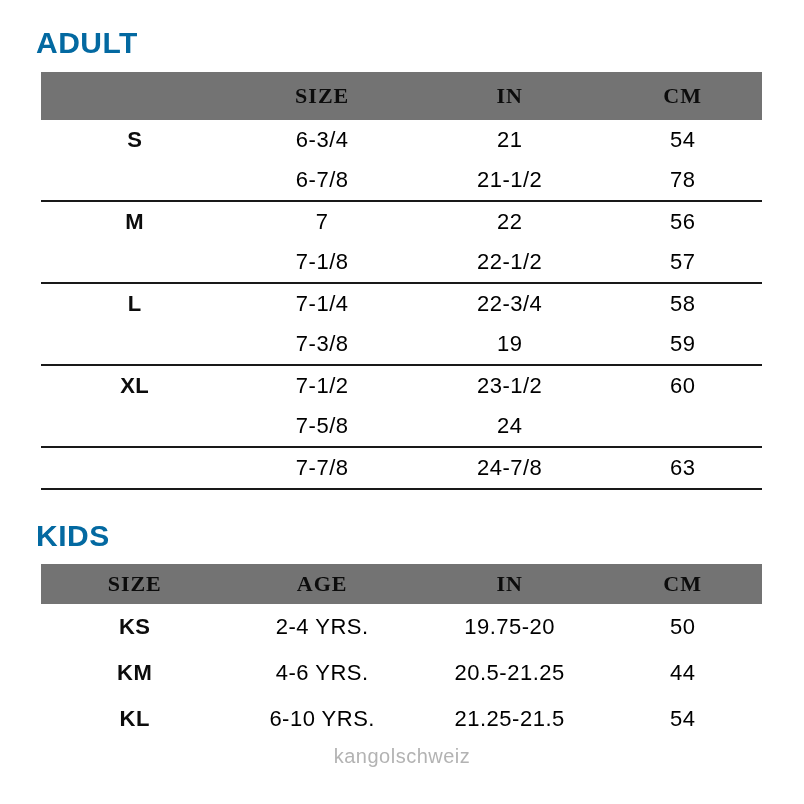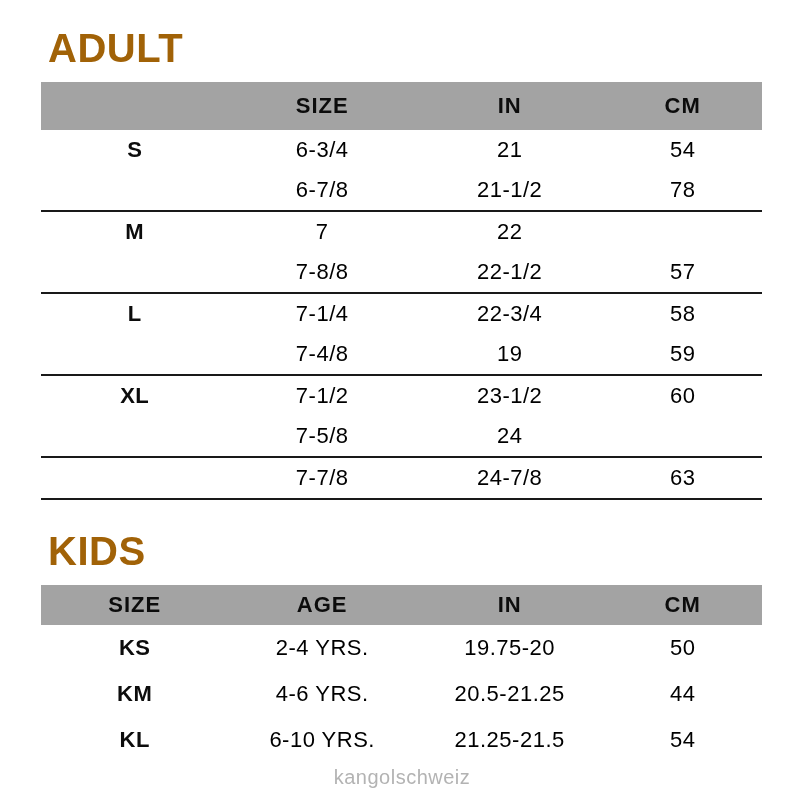--- a/index.html
+++ b/index.html
@@ -6,38 +6,38 @@
   html, body {
     width: 804px; height: 804px;
     background: #ffffff;
     font-family: "Liberation Sans", sans-serif;
     color: #2f2f2f;
     overflow: hidden;
   }
   .wrap { padding-top: 27px; }
 
   .section-title {
-    margin-left: 48px;
-    font-size: 40px;
+    margin-left: 36px;
+    font-size: 30px;
     font-weight: 800;
     letter-spacing: 0.5px;
-    color: #a16207;
+    color: #0369a1;
     line-height: 1.05;
   }
   .kids-title { margin-top: 30px; }
 
   .table { margin-left: 41px; width: 721px; margin-top: 13px; }
 
   .row {
     display: grid;
     grid-template-columns: 26% 26% 26% 22%;
     align-items: center;
     text-align: center;
   }
-  .thead { background: #a3a3a3; }
+  .thead { background: #737373; font-family: Liberation Serif, serif; }
   .adult-table .thead { height: 48px; }
   .kids-table  .thead { height: 40px; }
   .th {
     font-weight: 700;
     font-size: 22px;
     letter-spacing: 1px;
     color: #0c0c0c;
   }
   .adult-table .tr { height: 40px; }
   .kids-table  .tr { height: 46px; text-align: center; }
@@ -89,39 +89,40 @@
         <div class="td">21-1/2</div>
         <div class="td">78</div>
       </div>
     </div>
 
     <div class="group">
       <div class="row tr">
         <div class="td lbl">M</div>
         <div class="td">7</div>
         <div class="td">22</div>
+        <div class="td">56</div>
       </div>
       <div class="row tr">
         <div class="td lbl"></div>
-        <div class="td">7-8/8</div>
+        <div class="td">7-1/8</div>
         <div class="td">22-1/2</div>
         <div class="td">57</div>
       </div>
     </div>
 
     <div class="group">
       <div class="row tr">
         <div class="td lbl">L</div>
         <div class="td">7-1/4</div>
         <div class="td">22-3/4</div>
         <div class="td">58</div>
       </div>
       <div class="row tr">
         <div class="td lbl"></div>
-        <div class="td">7-4/8</div>
+        <div class="td">7-3/8</div>
         <div class="td">19</div>
         <div class="td">59</div>
       </div>
     </div>
 
     <div class="group">
       <div class="row tr">
         <div class="td lbl">XL</div>
         <div class="td">7-1/2</div>
         <div class="td">23-1/2</div>

